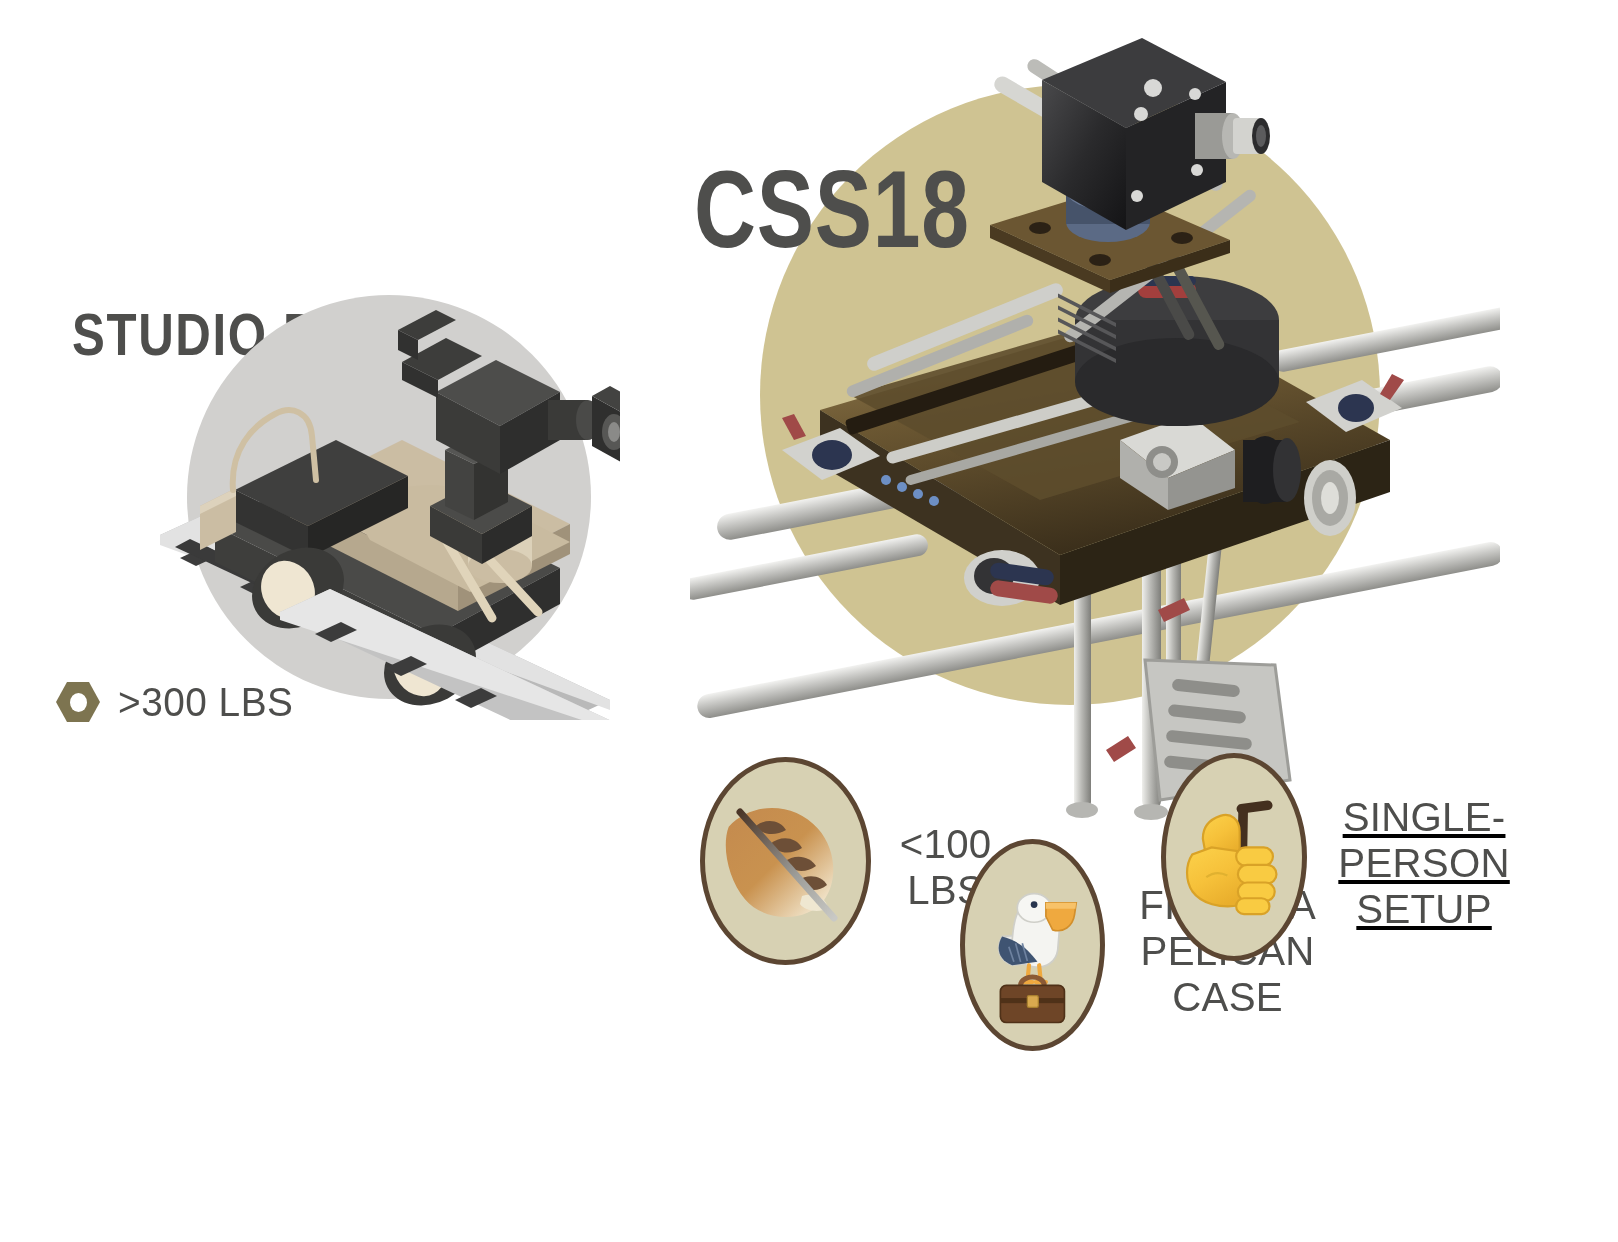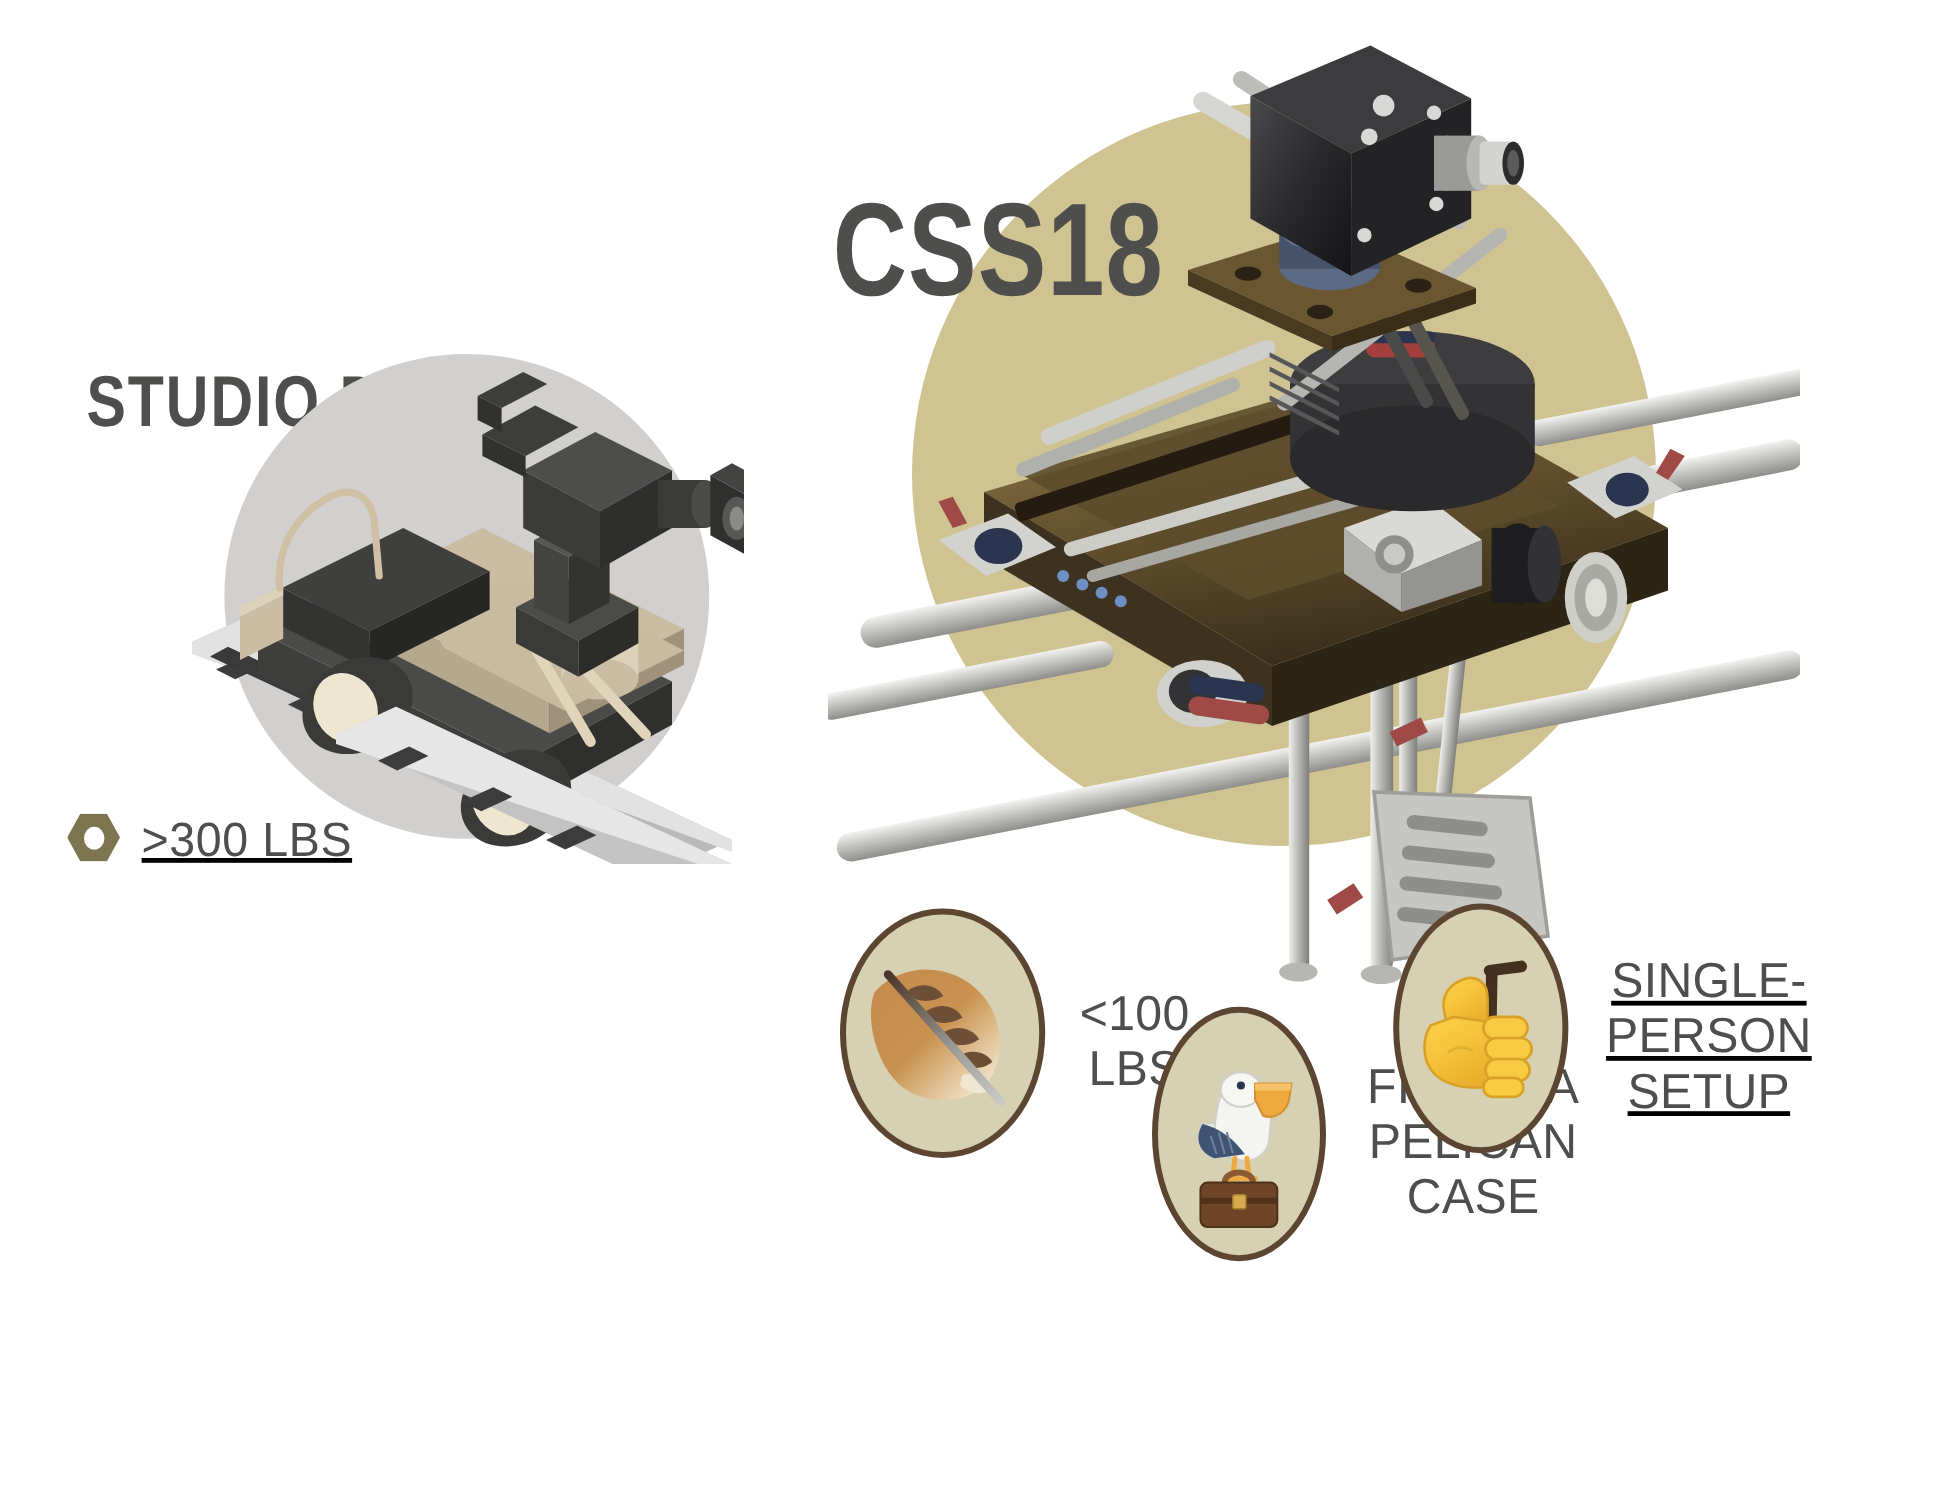--- a/index.html
+++ b/index.html
@@ -77,24 +77,23 @@
   
   #bullet-list {
     position: absolute;
     left: 56px;
     top: 678px;
     width: 640px;
     z-index: 5;
   }
   .bullet-row {
     display: flex;
-    align-items: flex-start;
+    align-items: center;
     margin-bottom: 44px;
     height: 48px;
-    text-decoration: underline;
   }
   .hex-nut {
     position: relative;
     width: 44px;
     height: 40px;
     flex: 0 0 44px;
     margin-right: 18px;
   }
   .hex-nut .hex-outer {
     position: absolute;

